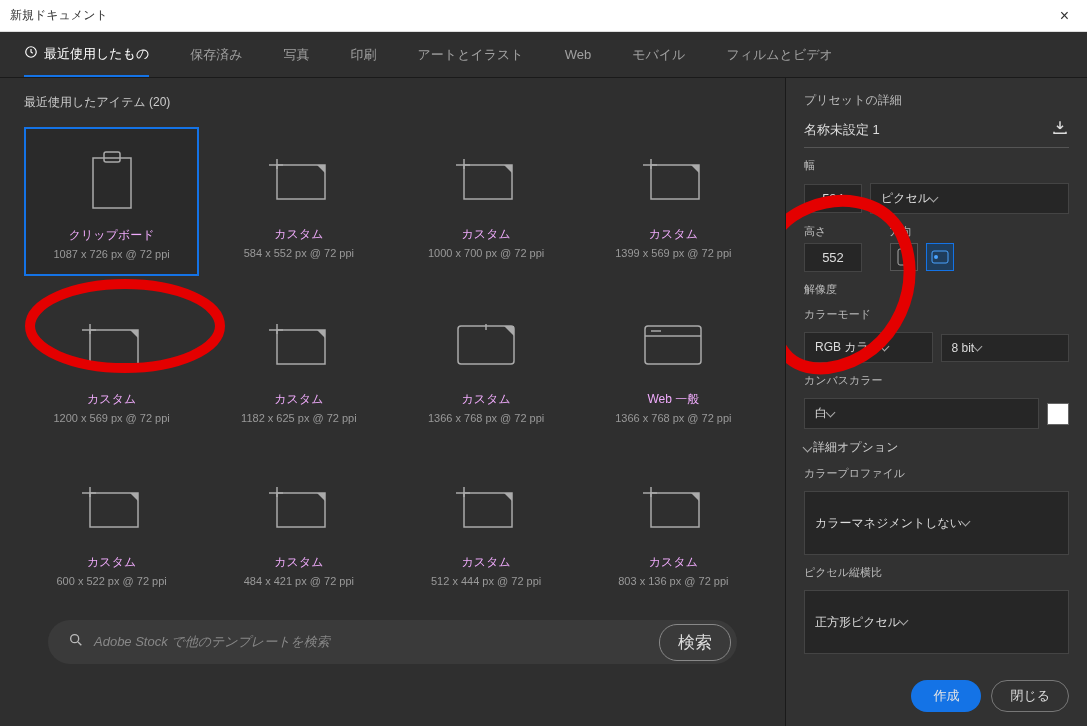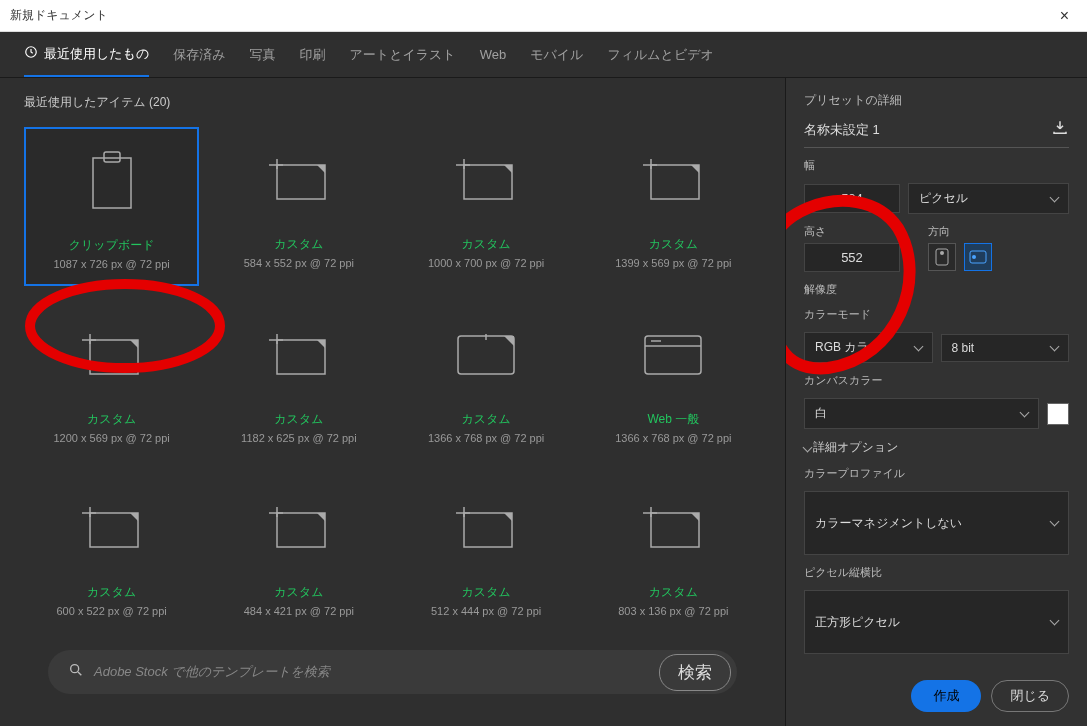--- a/index.html
+++ b/index.html
@@ -1,59 +1,59 @@
 <!DOCTYPE html>
 <html><head>
   <meta charset="utf-8">
   <style>
     * { box-sizing: border-box; margin: 0; padding: 0; font-family: "Hiragino Kaku Gothic Pro", "Meiryo", sans-serif; }
     body { background: #fff; width: 1087px; height: 726px; overflow: hidden; position: relative; }
     .titlebar { height: 32px; background: #fff; display: flex; align-items: center; padding: 0 10px; border-bottom: 1px solid #ddd; }
     .titlebar-text { font-size: 12px; color: #333; flex: 1; }
     .close-x { font-size: 16px; color: #333; cursor: pointer; padding: 0 8px; }
     .app { background: #2f2f2f; height: 694px; display: flex; flex-direction: column; }
-    .tabs { display: flex; align-items: center; height: 46px; padding: 0 24px; gap: 24px; border-bottom: 1px solid #1a1a1a; }
+    .tabs { display: flex; align-items: center; height: 46px; padding: 0 24px; gap: 41px; border-bottom: 1px solid #1a1a1a; }
     .tab-item { color: #a0a0a0; font-size: 13px; cursor: pointer; display: flex; align-items: center; gap: 6px; height: 100%; }
     .tab-item.active { color: #fff; border-bottom: 2px solid #1473e6; }
     .clock-icon svg { width: 14px; height: 14px; }
     .main { display: flex; flex: 1; overflow: hidden; }
     .left-panel { flex: 1; padding: 16px 24px 0 24px; display: flex; flex-direction: column; overflow: hidden; position: relative; }
     .recents-label { color: #ccc; font-size: 12px; margin-bottom: 16px; }
     .grid { display: grid; grid-template-columns: repeat(4, 1fr); gap: 16px 12px; }
     .card { display: flex; flex-direction: column; align-items: center; padding: 12px 4px 14px 4px; border: 1px solid transparent; cursor: pointer; }
     .card.selected { border: 2px solid #1473e6; background: #2a2a2a; }
     .card-icon-area { height: 80px; display: flex; align-items: center; justify-content: center; }
-    .card-title { color: #22c55e; font-size: 12px; margin-top: 16px; text-align: center; }
+    .card-title { color: #f0abfc; font-size: 12px; margin-top: 6px; text-align: center; }
     .card-sub { color: #999; font-size: 11px; margin-top: 4px; text-align: center; }
     .doc-icon { stroke: #aaa; fill: none; stroke-width: 1.5; }
     .clipboard-icon { stroke: #aaa; fill: none; stroke-width: 1.5; }
     .searchbar { margin: 18px 24px; background: #3a3a3a; border-radius: 22px; height: 44px; display: flex; align-items: center; padding: 0 6px 0 20px; }
     .searchbar .search-icon { color: #bbb; margin-right: 10px; }
     .searchbar-text { color: #888; font-style: italic; font-size: 13px; flex: 1; }
     .search-btn { border: 1px solid #888; color: #ddd; background: transparent; border-radius: 18px; padding: 6px 18px; font-size: 17px; cursor: pointer; }
     .right-panel { width: 302px; background: #323232; border-left: 1px solid #1a1a1a; padding: 14px 18px; display: flex; flex-direction: column; gap: 10px; overflow: hidden; position: relative; }
     .detail-title { color: #bbb; font-size: 12px; }
     .name-row { display: flex; align-items: center; gap: 8px; border-bottom: 1px solid #555; padding-bottom: 6px; }
     .name-input { color: #ddd; font-size: 13px; flex: 1; background: transparent; border: none; }
     .download-icon { color: #ddd; }
     .field-label { color: #bbb; font-size: 11px; }
     .row { display: flex; align-items: center; gap: 8px; }
-    .num-input { width: 96px; background: #262626; border: 1px solid #444; color: #ddd; font-size: 13px; padding: 6px 8px; text-align: center; }
-    .select { flex: 1; background: #262626; border: 1px solid #444; color: #ddd; font-size: 12px; padding: 6px 10px; display: flex; align-items: center; justify-content: space-between; cursor: pointer; }
+    .num-input { width: 58px; background: #262626; border: 1px solid #444; color: #ddd; font-size: 13px; padding: 6px 8px; text-align: center; }
+    .select { flex: 1; background: #262626; border: 1px solid #444; color: #ddd; font-size: 12px; padding: 6px 10px; display: flex; align-items: center; justify-content: flex-start; cursor: pointer; }
     .selectsm { width: 86px; }
     .orient-row { display: flex; align-items: center; gap: 8px; }
     .orient-btn { width: 28px; height: 28px; border: 1px solid #555; background: #2a2a2a; display: flex; align-items: center; justify-content: center; cursor: pointer; }
     .orient-btn.active { border-color: #1473e6; background: #1f3d5c; }
     .checkbox { width: 14px; height: 14px; border: 1px solid #666; background: #2a2a2a; cursor: pointer; }
     .two-col { display: flex; gap: 28px; }
     .col { display: flex; flex-direction: column; gap: 4px; }
     .adv-row { color: #ccc; font-size: 12px; cursor: pointer; display: flex; align-items: center; gap: 2px; }
     .color-swatch { width: 22px; height: 22px; border: 1px solid #666; background: #fff; cursor: pointer; }
     .action-bar { margin-top: auto; display: flex; gap: 10px; justify-content: flex-end; padding-top: 16px; }
-    .btn-primary { background: #1473e6; color: #000000; border: none; border-radius: 16px; padding: 7px 22px; font-size: 13px; cursor: pointer; }
+    .btn-primary { background: #1473e6; color: #e5e5e5; border: none; border-radius: 16px; padding: 7px 22px; font-size: 13px; cursor: pointer; }
     .btn-secondary { background: transparent; color: #ddd; border: 1px solid #777; border-radius: 16px; padding: 6px 18px; font-size: 13px; cursor: pointer; }
     .chevron { border: solid #aaa; border-width: 0 1.5px 1.5px 0; padding: 3px; transform: rotate(45deg); margin-top: -3px; }
     .chevron-up { transform: rotate(-135deg); margin-top: 3px; }
     .scribble { position: absolute; pointer-events: none; }
   </style>
 </head>
 <body>
 
 <div class="titlebar">
   <span class="titlebar-text">新規ドキュメント</span>

